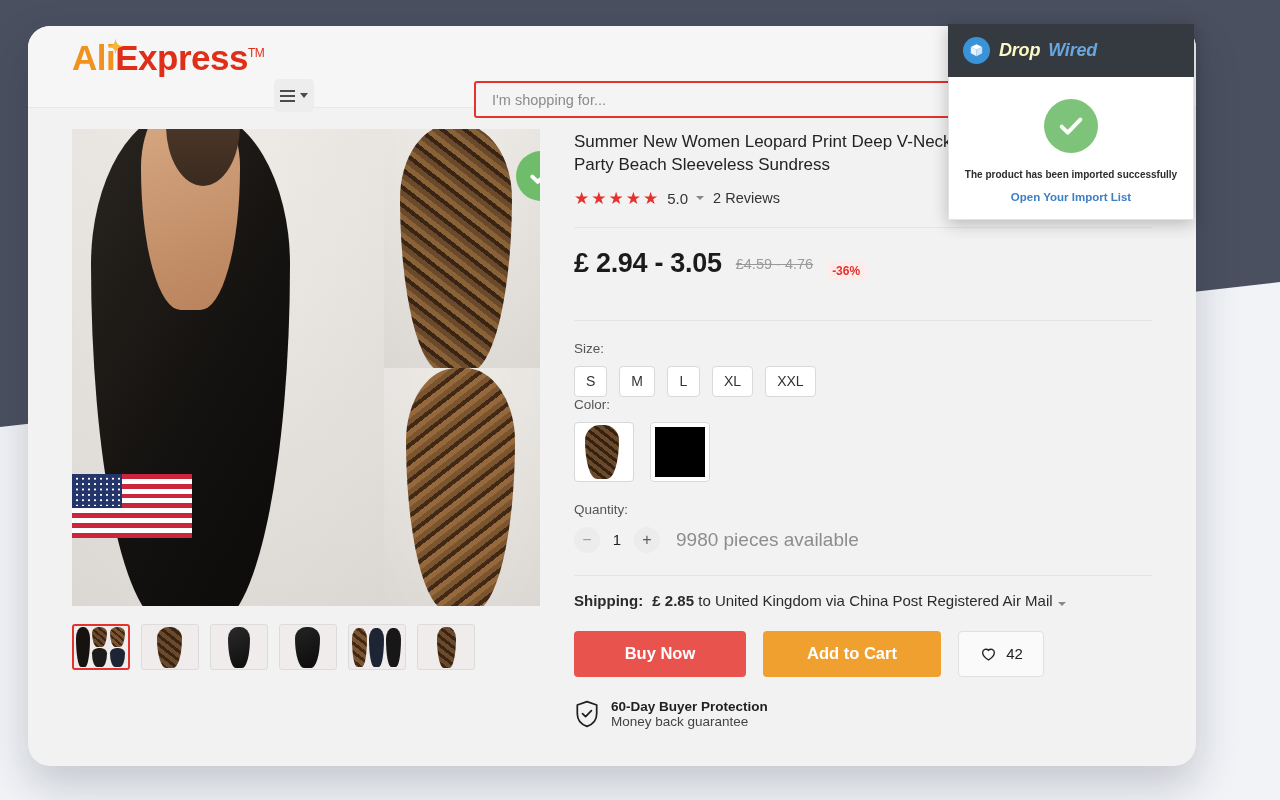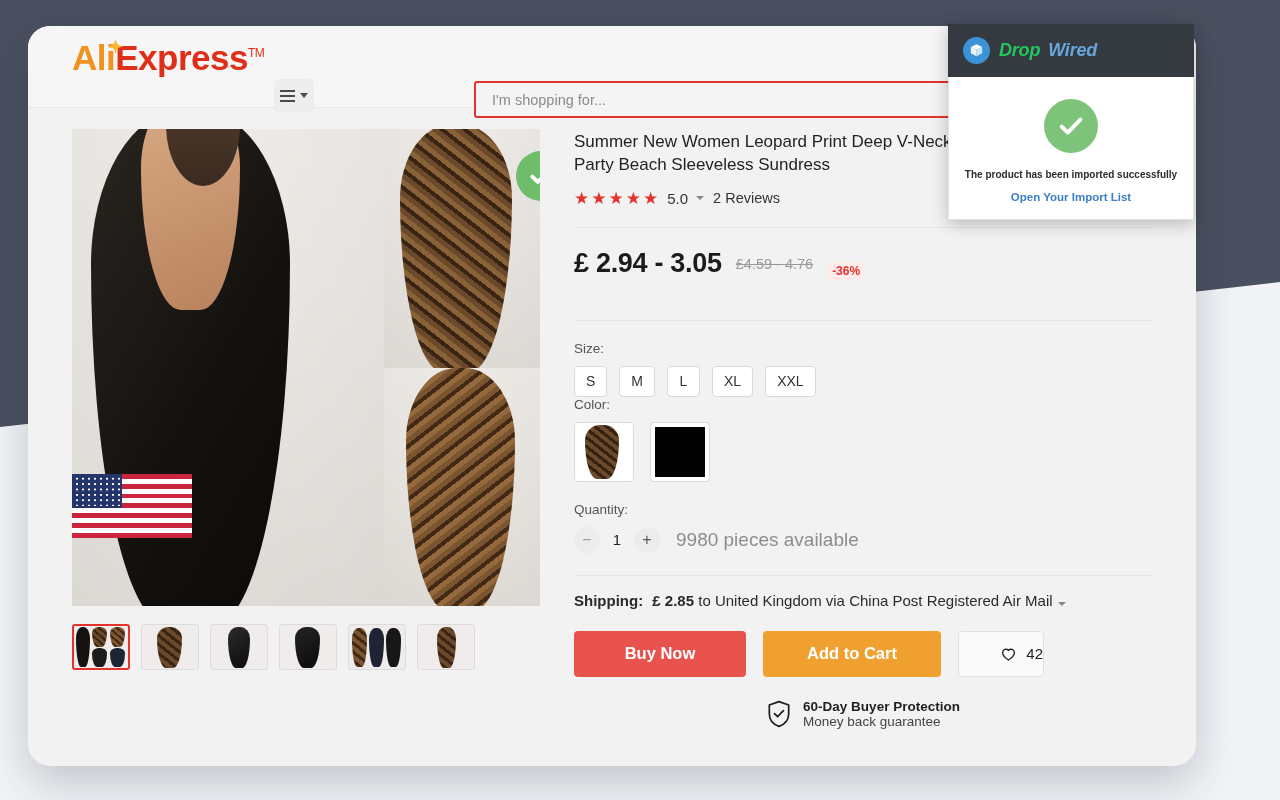--- a/index.html
+++ b/index.html
@@ -150,36 +150,36 @@
     justify-content: center; vertical-align: -2px; margin-left: 4px; }
 
   .cta-row { display: flex; gap: 17px; align-items: center; margin-top: 22px; }
   .btn-buy { width: 172px; height: 46px; background: #e9534e; color: #fff; border: 0;
     border-radius: 4px; font-size: 16.5px; font-weight: 700;
     font-family: "Liberation Sans", sans-serif; }
   .btn-cart { width: 178px; height: 46px; background: #f0a02f; color: #fff; border: 0;
     border-radius: 4px; font-size: 16.5px; font-weight: 700;
     font-family: "Liberation Sans", sans-serif; }
   .btn-wish { width: 86px; height: 46px; background: #fafafa; border: 1px solid #e0e0e0;
-    border-radius: 4px; display: flex; align-items: center; justify-content: flex-end;
+    border-radius: 4px; display: flex; align-items: center; justify-content: center;
     gap: 8px; font-size: 15px; color: #222; }
 
-  .guarantee { display: flex; align-items: center; gap: 11px; margin-top: 22px; justify-content: center; }
+  .guarantee { display: flex; align-items: center; gap: 11px; margin-top: 22px; }
   .g-title { font-size: 13.5px; font-weight: 700; color: #1f1f1f; }
   .g-sub { font-size: 13.5px; color: #444; }
 
   
   .popup { position: absolute; left: 948px; top: 24px; width: 246px; z-index: 40;
     box-shadow: 0 4px 16px rgba(0,0,0,.24); background: #fff; }
   .popup-head { height: 53px; background: #343a40; display: flex; align-items: center;
     padding-left: 15px; gap: 9px; }
   .dw-icon { width: 27px; height: 27px; border-radius: 50%; background: #3a93d6;
     display: flex; align-items: center; justify-content: center; }
   .dw-name { font-size: 18px; font-weight: 700; font-style: italic; letter-spacing: -.2px; }
-  .dw-name .a { color: #22c55e; }
+  .dw-name .a { color: #fef9c3; }
   .dw-name .b { color: #68a6dd; padding-left: 8px; }
   .popup-body { background: #fff; padding: 18px 14px 16px; text-align: center;
     border: 1px solid #e3e3e3; border-top: 0; }
   .ok-circle { width: 54px; height: 54px; border-radius: 50%; background: #7ec37a;
     margin: 4px auto 16px; display: flex; align-items: center; justify-content: center; }
   .ok-circle svg { width: 28px; height: 28px; }
   .popup-msg { font-size: 10px; font-weight: 700; color: #2c2c2c; }
   .popup-link { font-size: 11.5px; font-weight: 700; color: #3b7fc4; margin-top: 11px;
     display: block; text-decoration: none; }
 </style>

